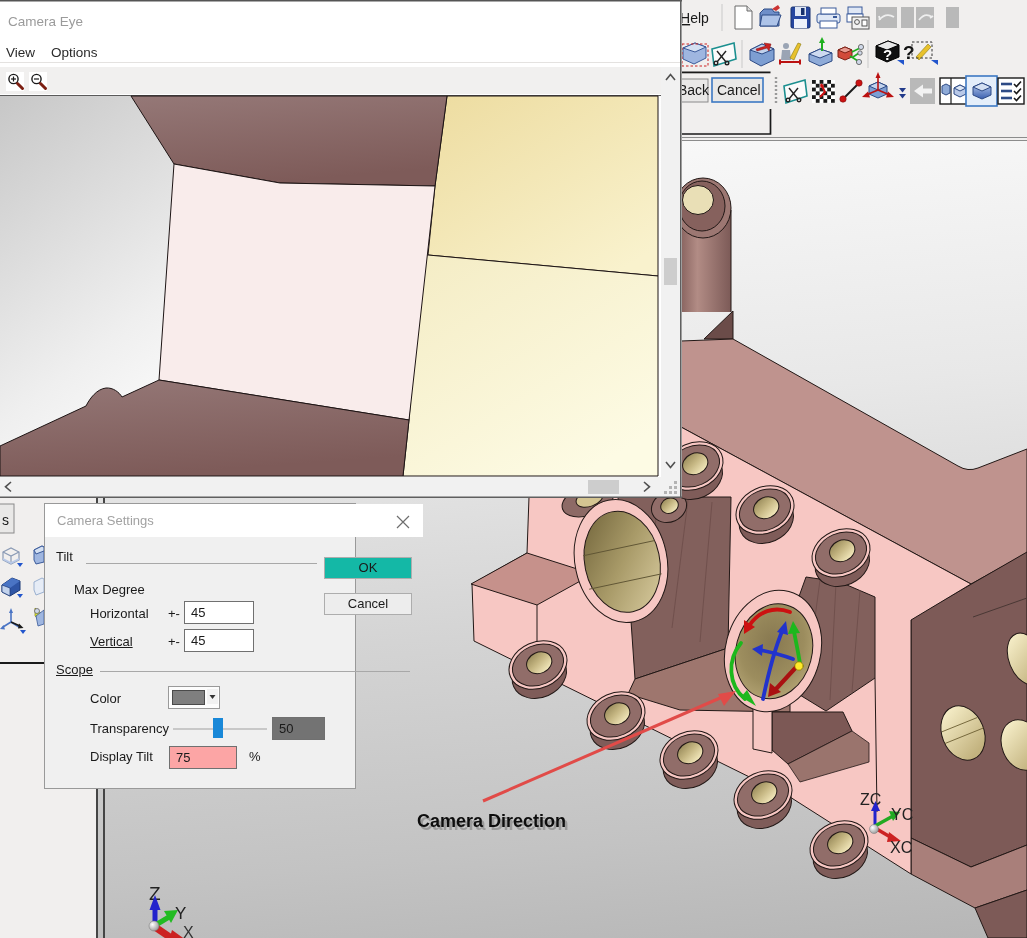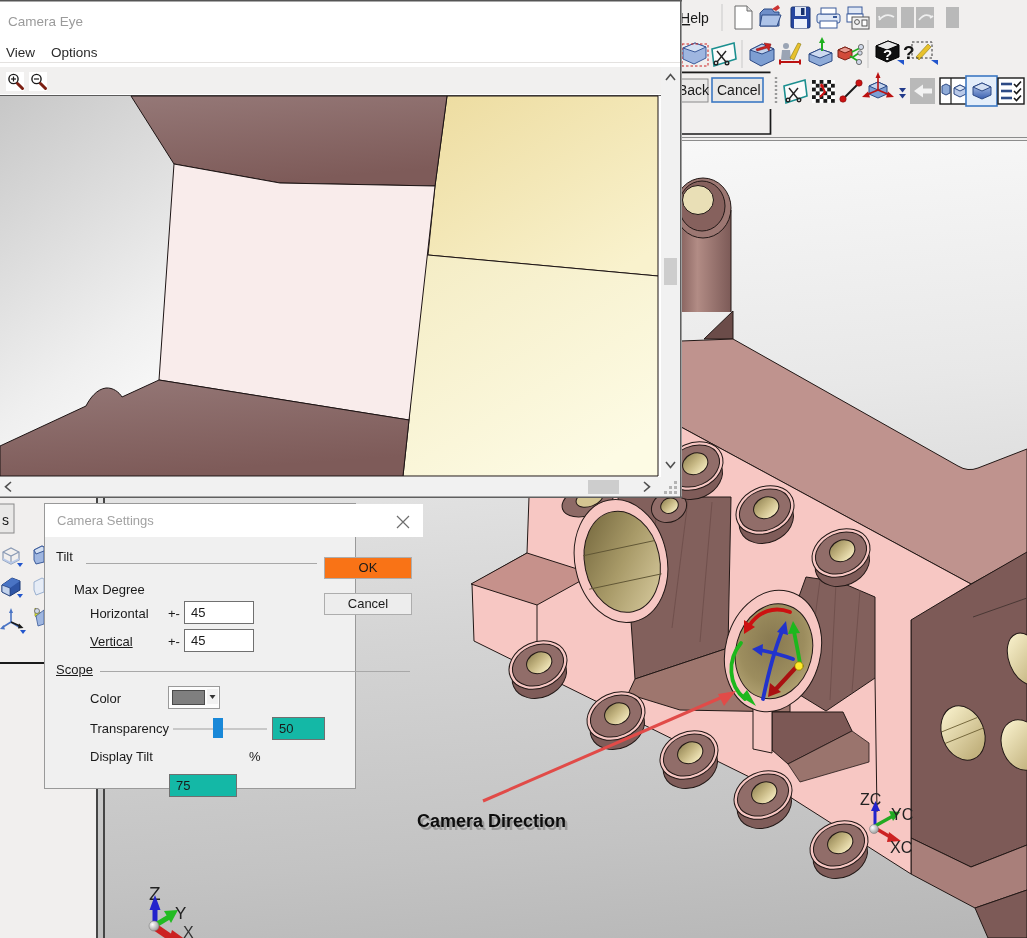--- a/index.html
+++ b/index.html
@@ -552,21 +552,21 @@
 
   <div class="abs" id="dialog" style="left:44px;top:503px;width:312px;height:286px;
        background:#f0f0f0;border:1px solid #999;box-sizing:border-box;font-size:13px;color:#1a1a1a;">
     <div class="abs" style="left:0;top:0;width:378px;height:33px;background:#ffffff;"></div>
     <div class="abs" style="left:12px;top:9px;font-size:13px;color:#a2a2a2;">Camera Settings</div>
     <svg class="abs" style="left:350px;top:10px;" width="16" height="16" viewBox="0 0 16 16">
       <path d="M 2,2 L 14,14 M 14,2 L 2,14" stroke="#6e6e6e" stroke-width="1.2"></path>
     </svg>
     <div class="abs" style="left:11px;top:45px;">Tilt</div>
     <div class="abs" style="left:41px;top:59px;width:231px;height:1px;background:#a8a8a8;"></div>
-    <div class="abs" style="left:279px;top:53px;width:88px;height:22px;background:#f97316;border:1px solid #adadad;box-sizing:border-box;text-align:center;line-height:20px;">OK</div>
+    <div class="abs" style="left:279px;top:53px;width:88px;height:22px;background:#14b8a6;border:1px solid #adadad;box-sizing:border-box;text-align:center;line-height:20px;">OK</div>
     <div class="abs" style="left:279px;top:89px;width:88px;height:22px;background:#ededed;border:1px solid #adadad;box-sizing:border-box;text-align:center;line-height:20px;">Cancel</div>
     <div class="abs" style="left:29px;top:78px;">Max Degree</div>
     <div class="abs" style="left:45px;top:102px;">Horizontal</div>
     <div class="abs" style="left:123px;top:102px;">+-</div>
     <div class="abs" style="left:139px;top:97px;width:70px;height:23px;background:#fff;border:1px solid #707070;box-sizing:border-box;padding:3px 0 0 6px;">45</div>
     <div class="abs" style="left:45px;top:130px;text-decoration:underline;">Vertical</div>
     <div class="abs" style="left:123px;top:130px;">+-</div>
     <div class="abs" style="left:139px;top:125px;width:70px;height:23px;background:#fff;border:1px solid #707070;box-sizing:border-box;padding:3px 0 0 6px;">45</div>
     <div class="abs" style="left:11px;top:158px;text-decoration:underline;">Scope</div>
     <div class="abs" style="left:55px;top:167px;width:310px;height:1px;background:#a8a8a8;"></div>
@@ -575,18 +575,18 @@
       <div class="abs" style="left:3px;top:3px;width:31px;height:13px;background:#7f7f7f;border:1px solid #4a4a4a;"></div>
       <div class="abs" style="left:38px;top:2px;width:11px;height:15px;background:#f2f2f2;">
          <svg width="11" height="15">
             <path d="M 2.5,6 L 8.5,6 L 5.5,10 Z" fill="#333"></path>
           </svg>
       </div>
     </div>
     <div class="abs" style="left:45px;top:217px;">Transparency</div>
     <div class="abs" style="left:128px;top:224px;width:94px;height:2px;background:#c8c8c8;"></div>
     <div class="abs" style="left:168px;top:214px;width:10px;height:20px;background:#1988d8;"></div>
-    <div class="abs" style="left:227px;top:213px;width:53px;height:23px;background:#14b8a6;border:1px solid #707070;box-sizing:border-box;padding:3px 0 0 6px;">50</div>
+    <div class="abs" style="left:227px;top:213px;width:53px;height:23px;background:#737373;border:1px solid #707070;box-sizing:border-box;padding:3px 0 0 6px;">50</div>
     <div class="abs" style="left:45px;top:245px;">Display Tilt</div>
-    <div class="abs" style="left:124px;top:242px;width:68px;height:23px;background:#14b8a6;border:1px solid #707070;box-sizing:border-box;padding:3px 0 0 6px;margin-top:28px;">75</div>
+    <div class="abs" style="left:124px;top:242px;width:68px;height:23px;background:#fca5a5;border:1px solid #707070;box-sizing:border-box;padding:3px 0 0 6px;">75</div>
     <div class="abs" style="left:204px;top:245px;">%</div>
   </div>
 </div>
 
 </body></html>

